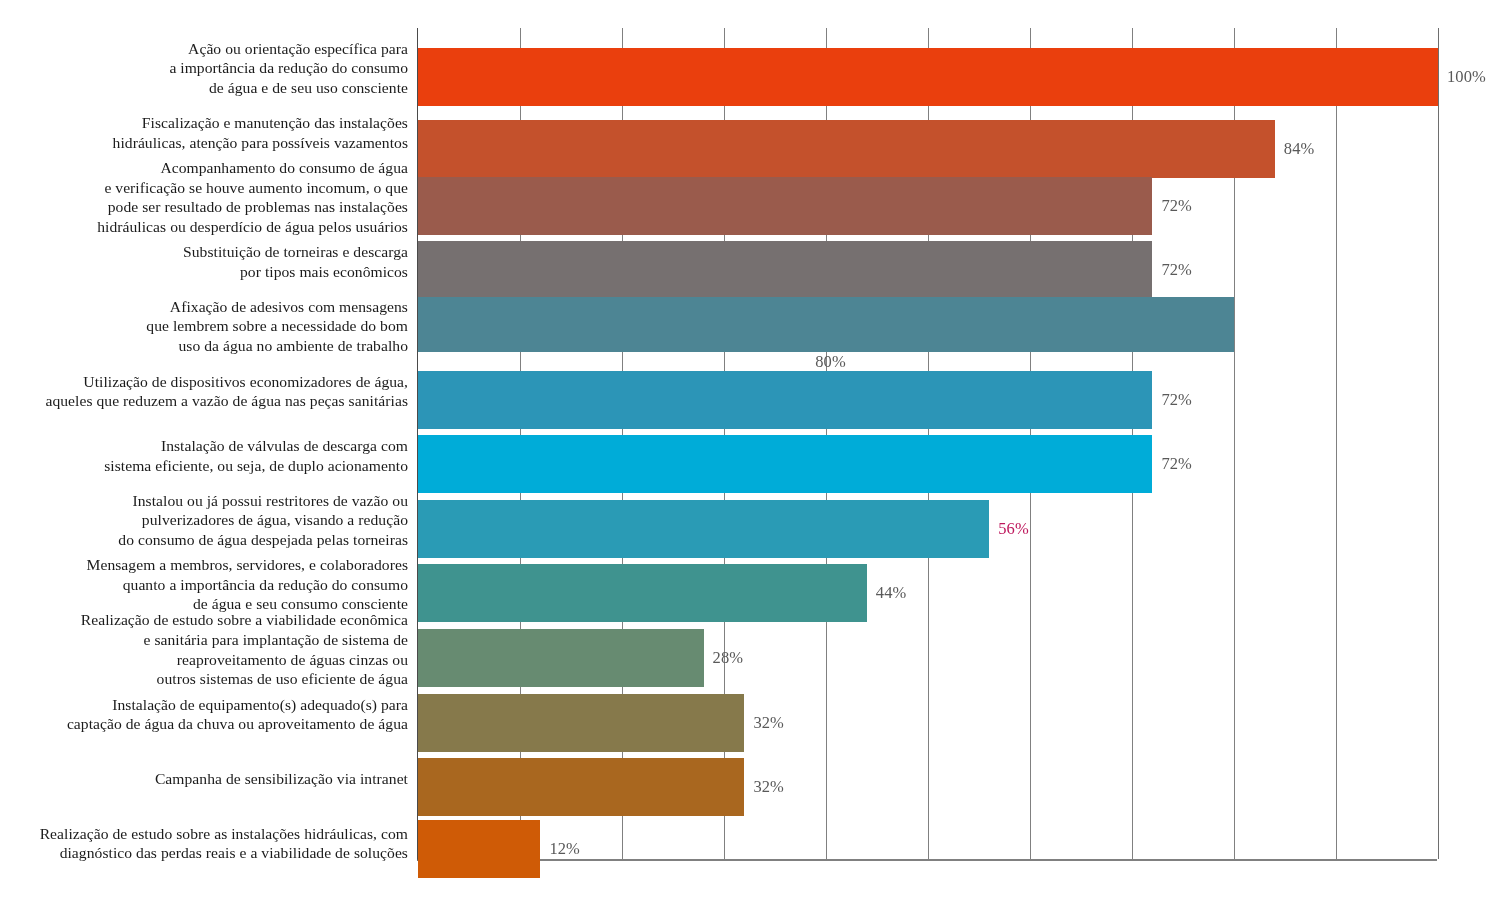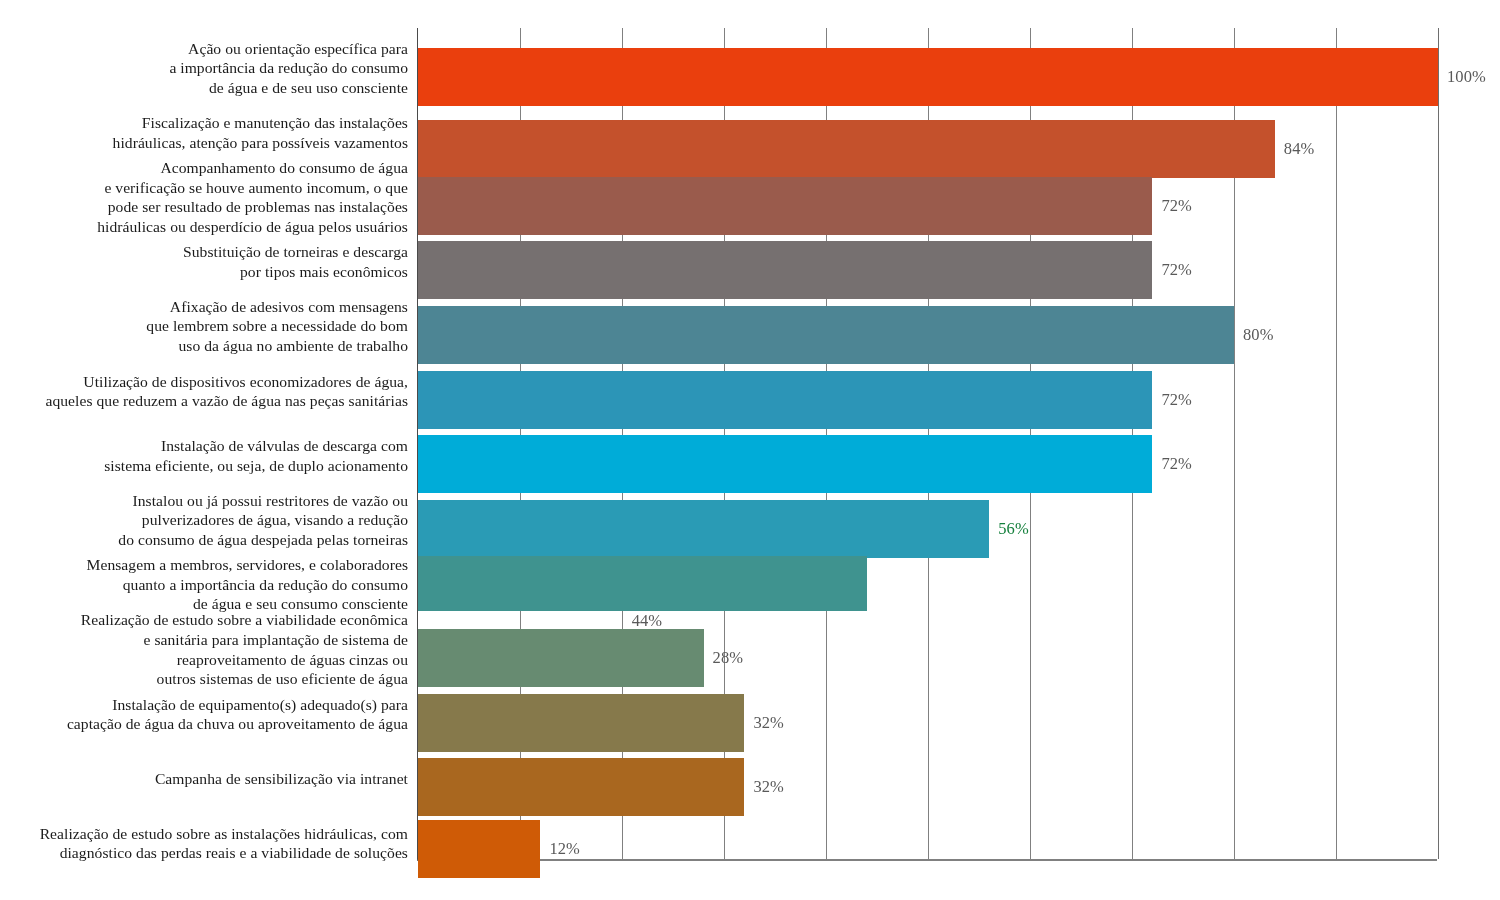--- a/index.html
+++ b/index.html
@@ -124,37 +124,37 @@
           <div class="bar-value" style="color: rgb(89, 89, 89);">84%</div>
         </div>
         <div class="row" style="top: 140.2px;">
           <div class="bar" style="width: 734.4px; background: rgb(154, 91, 76);"></div>
           <div class="bar-value" style="color: rgb(89, 89, 89);">72%</div>
         </div>
         <div class="row" style="top: 204.8px;">
           <div class="bar" style="width: 734.4px; background: rgb(118, 112, 112);"></div>
           <div class="bar-value" style="color: rgb(89, 89, 89);">72%</div>
         </div>
-        <div class="row" style="top: 269.4px;">
+        <div class="row" style="top: 269.4px; flex-direction: column;">
           <div class="bar" style="width: 816px; background: rgb(77, 133, 148);"></div>
           <div class="bar-value" style="color: rgb(89, 89, 89);">80%</div>
         </div>
         <div class="row" style="top: 334px;">
           <div class="bar" style="width: 734.4px; background: rgb(44, 149, 183);"></div>
           <div class="bar-value" style="color: rgb(89, 89, 89);">72%</div>
         </div>
         <div class="row" style="top: 398.6px;">
           <div class="bar" style="width: 734.4px; background: rgb(0, 172, 216);"></div>
           <div class="bar-value" style="color: rgb(89, 89, 89);">72%</div>
         </div>
         <div class="row" style="top: 463.2px;">
           <div class="bar" style="width: 571.2px; background: rgb(42, 155, 181);"></div>
-          <div class="bar-value" style="color: #15803d;">56%</div>
+          <div class="bar-value" style="color: #be185d;">56%</div>
         </div>
-        <div class="row" style="top: 527.8px; flex-direction: column;">
+        <div class="row" style="top: 527.8px;">
           <div class="bar" style="width: 448.8px; background: rgb(63, 147, 143);"></div>
           <div class="bar-value" style="color: rgb(89, 89, 89);">44%</div>
         </div>
         <div class="row" style="top: 592.4px; font-family: Liberation Serif, serif;">
           <div class="bar" style="width: 285.6px; background: rgb(103, 139, 113);"></div>
           <div class="bar-value" style="color: rgb(89, 89, 89);">28%</div>
         </div>
         <div class="row" style="top: 657px;">
           <div class="bar" style="width: 326.4px; background: rgb(134, 121, 75);"></div>
           <div class="bar-value" style="color: rgb(89, 89, 89);">32%</div>

